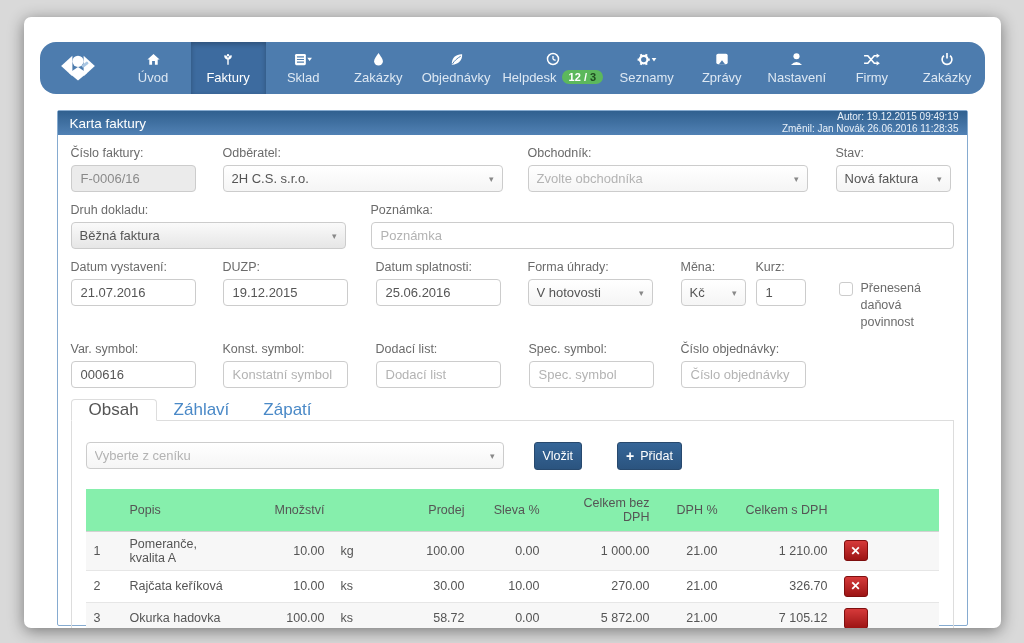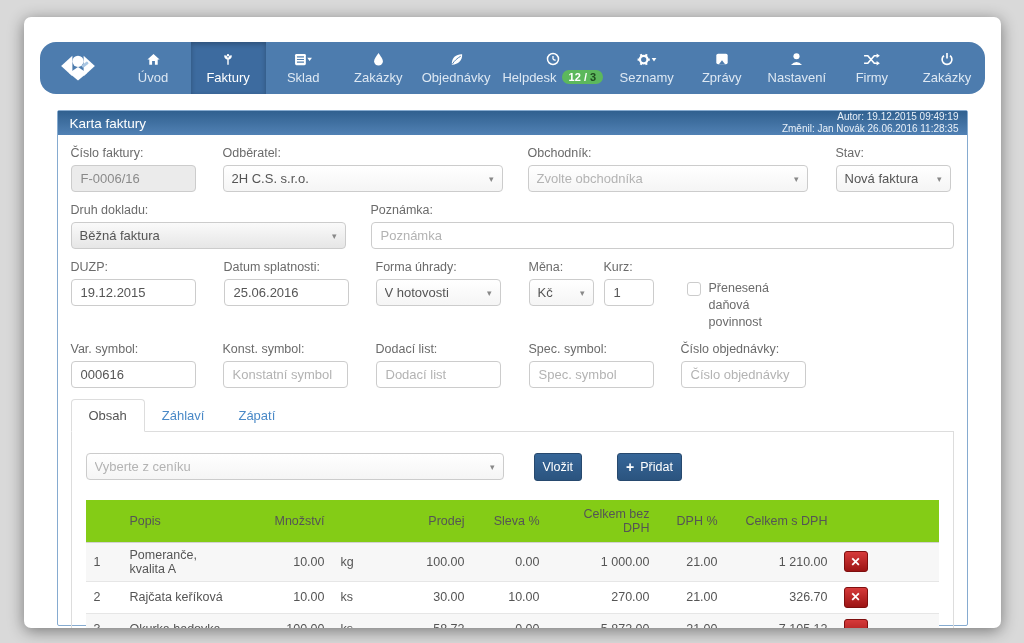--- a/index.html
+++ b/index.html
@@ -48,38 +48,38 @@
   .w65{width:65px;} .w50{width:50px;}
   .g27{margin-right:27px;} .g25{margin-right:25px;} .g28{margin-right:28px;} .g10{margin-right:10px;}
   .grow{flex:1;}
 
   .chk-wrap { display:flex; margin-left:33px; padding-top:20px; width:112px; cursor:pointer; }
   .chk { width:14px; height:14px; border:1px solid #ccc; border-radius:3px; background:#fff; flex:none; margin:2px 8px 0 0; }
   .chk-text { font-size:12.5px; color:#6b6b6b; line-height:1.35; }
 
   
   .tabs { display:flex; align-items:flex-end; margin-top:3px; border-bottom:1px solid #ddd; padding-left:0; }
-  .tab { font-size:13px; padding:8px 17px; cursor:pointer; }
+  .tab { font-size:17px; padding:0 17px; cursor:pointer; }
   .tab.active { background:#fff; border:1px solid #ddd; border-bottom:1px solid #fff; margin-bottom:-1px;
                 border-radius:4px 4px 0 0; color:#555; }
   .tab.link { color:#4a89c7; }
   .tab-content { border:1px solid #ddd; border-top:none; padding:21px 14px 14px; height:258px; }
 
   .price-row { display:flex; align-items:center; }
   .price-select { width:418px; }
   .btn { height:28px; border-radius:3px; font-size:12.5px; color:#fff; padding:0 8px;
          display:flex; align-items:center; gap:6px; cursor:pointer;
          background:linear-gradient(#366698,#2b547f); border:1px solid #27496e; }
   .btn-insert { margin-left:30px; }
   .btn-add { margin-left:35px; }
   .btn .plus { font-weight:bold; font-size:14px; }
 
   
   table { width:100%; border-collapse:collapse; margin-top:19px; font-size:12.5px; color:#555; }
-  thead th { background:#84cc16; border-bottom:1px solid #d2d2d2; padding:7px 8px; font-weight:normal; color:#555; }
+  thead th { background:#86efac; border-bottom:1px solid #d2d2d2; padding:7px 8px; font-weight:normal; color:#555; }
   tbody td { padding:5px 8px; border-bottom:1px solid #e6e6e6; height:28px; }
   tbody tr:nth-child(odd) { background:#f7f7f7; }
   th.l, td.l { text-align:left; } th.r, td.r { text-align:right; }
   .col-num { width:36px; } .col-qty { width:90px; } .col-unit { width:45px; text-align:left; }
   .col-prodej { width:95px; } .col-sleva { width:75px; } .col-bez { width:110px; }
   .col-dph { width:68px; } .col-s { width:110px; } .col-del { width:45px; } .col-sp { width:58px; }
   .del-btn { width:24px; height:21px; border-radius:3px; border:1px solid #7e0f0f; color:#fff;
              background:linear-gradient(#d63a3a,#9c1414); font-weight:bold; font-size:12px;
              display:flex; align-items:center; justify-content:center; cursor:pointer; }
 </style>
@@ -275,20 +275,24 @@
               <span class="caret">▾</span>
           </div>
         </div>
         <div class="field grow">
           <label>Poznámka:</label>
           <input class="inp" placeholder="Poznámka" style="">
         </div>
       </div>
 
       <div class="frow">
+        <div class="field w125 g27">
+          <label>Datum vystavení:</label>
+          <input class="inp" value="21.07.2016" style="">
+        </div>
         <div class="field w125 g28">
           <label>DUZP:</label>
           <input class="inp" value="19.12.2015" style="">
         </div>
         <div class="field w125 g27">
           <label>Datum splatnosti:</label>
           <input class="inp" value="25.06.2016" style="">
         </div>
         <div class="field w125 g28">
           <label>Forma úhrady:</label>

